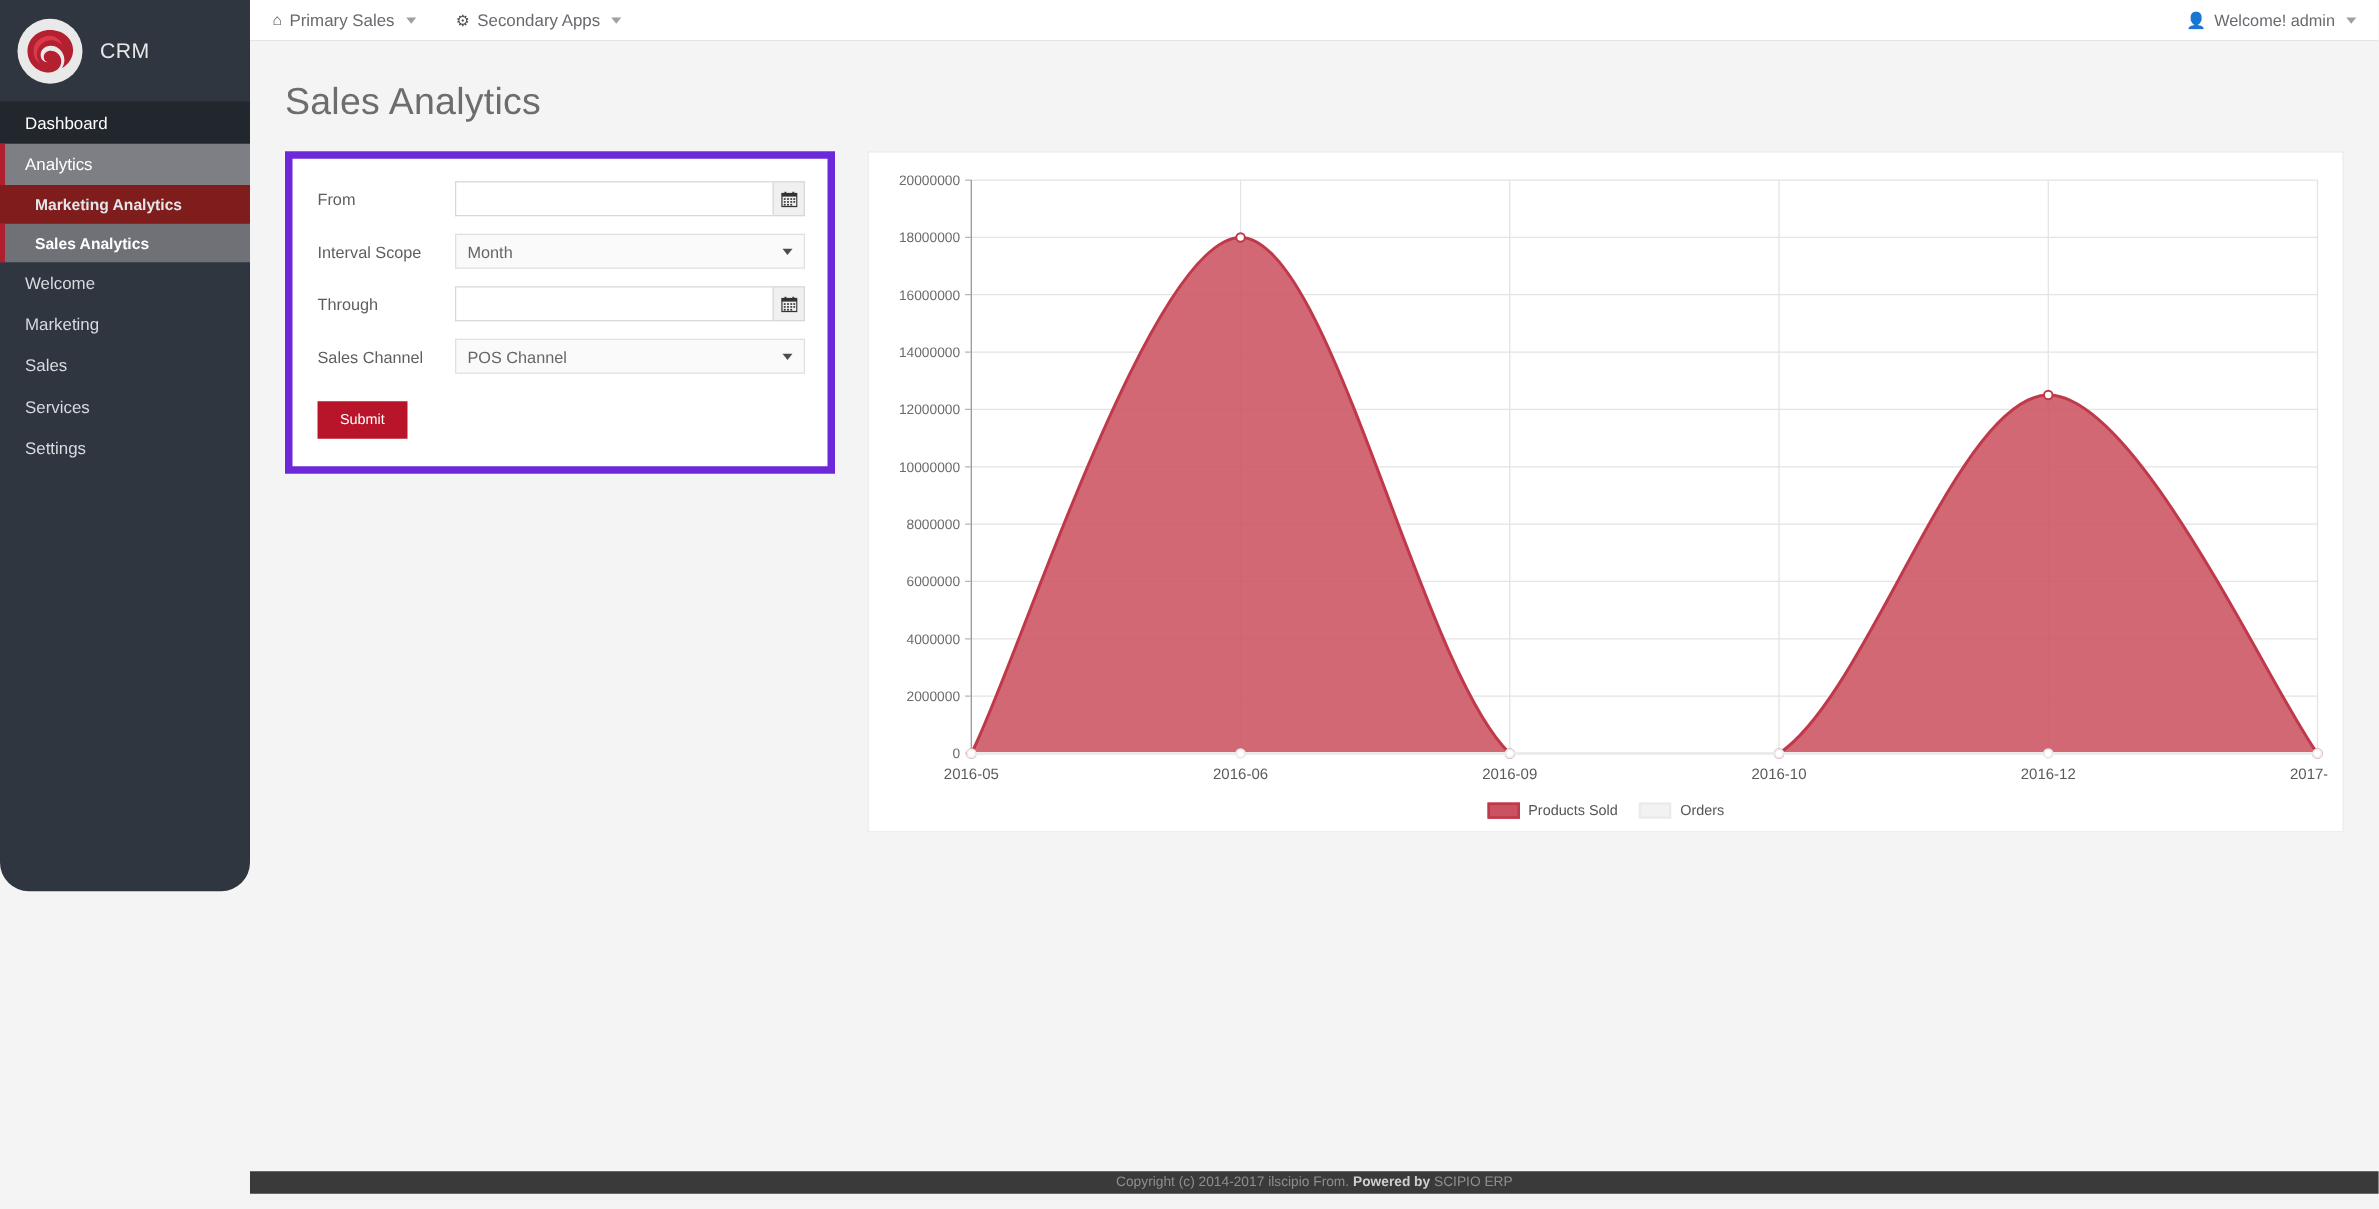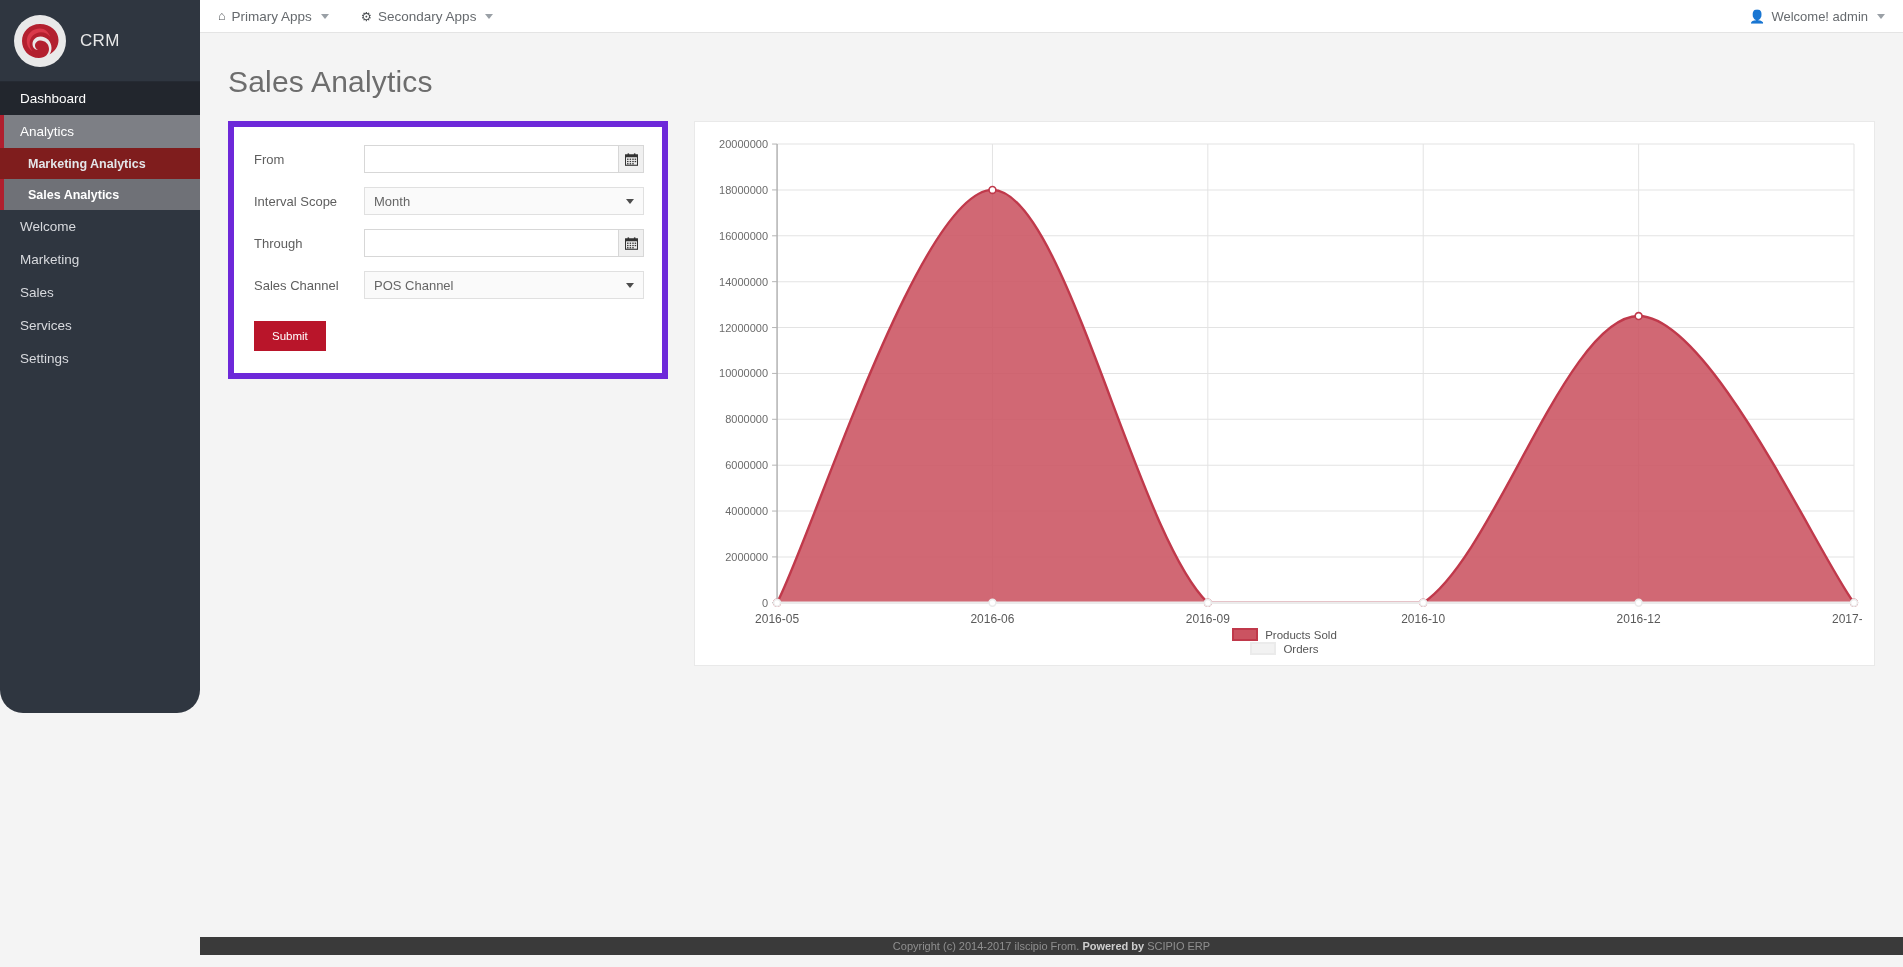--- a/index.html
+++ b/index.html
@@ -201,21 +201,20 @@
     padding: 10px 12px 6px 6px;
     position: relative;
   }
   .chart-svg { display: block; width: 100%; height: 100%; }
 
   .legend {
     position: absolute;
     bottom: 10px; left: 0; right: 0;
     display: flex; align-items: center; justify-content: center;
     gap: 1px;
-    flex-direction: column;
   }
   .legend-item { display: flex; align-items: center; margin: 0 8px; cursor: pointer; }
   .legend-swatch {
     width: 26px; height: 13px;
     border: 2px solid #c0394b;
     background: #cb5361;
     margin-right: 7px;
   }
   .legend-swatch.orders {
     border: 2px solid #ebebeb;
@@ -281,21 +280,21 @@
     <div class="nav-item">
       <span>Settings</span>
     </div>
   </div>
 
   <div class="main">
 
     <div class="topbar">
       <div class="topnav-link">
         <span class="ic">⌂</span>
-        <span>Primary Apps</span>
+        <span>Primary Sales</span>
         <span class="caret"></span>
       </div>
       <div class="topnav-link">
         <span class="ic">⚙</span>
         <span>Secondary Apps</span>
         <span class="caret"></span>
       </div>
       <div class="topbar-right">
         <span class="ic" style="margin-right:6px;">👤</span>
         <span>Welcome! admin</span>

